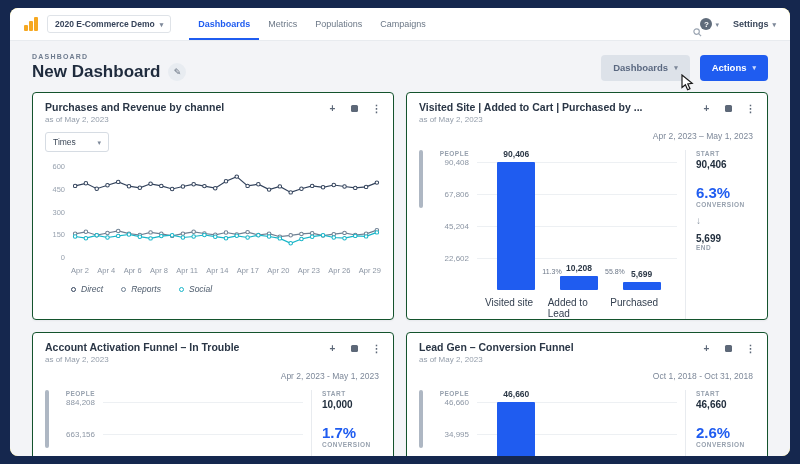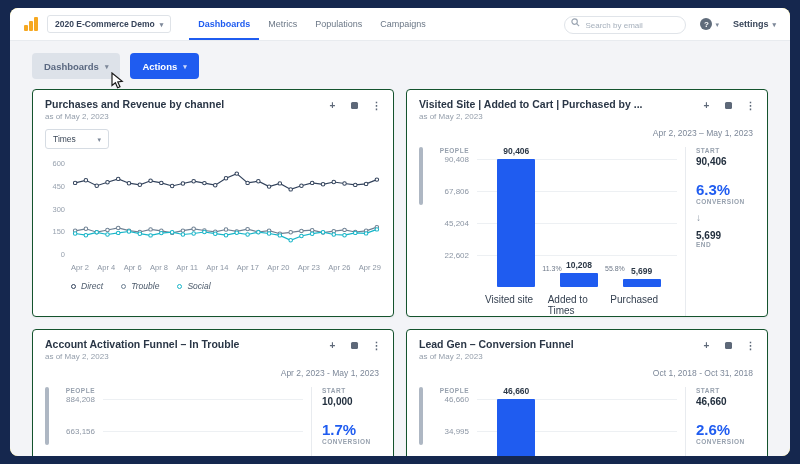--- a/index.html
+++ b/index.html
@@ -111,36 +111,44 @@
           <span class="nav-item">Populations</span>
           <span class="nav-item">Campaigns</span>
         </nav>
       </div>
       <div class="nav-right">
         <span class="search-wrap">
           <svg class="search-icon" width="9" height="9" viewBox="0 0 10 10">
               <circle cx="4" cy="4" r="3" fill="none" stroke="#9aa4b1" stroke-width="1.3"></circle>
               <line x1="6.3" y1="6.3" x2="9" y2="9" stroke="#9aa4b1" stroke-width="1.3"></line>
             </svg>
-          <input class="search-input" placeholder="Search by email" style="">
         </span>
         <span class="help-wrap">
           <span class="help-circle">?</span>
           <span class="chev">▾</span>
         </span>
         <span class="settings-wrap">
           <span>Settings</span>
           <span class="chev">▾</span>
         </span>
       </div>
     </header>
 
     <div class="content">
 
       <div class="page-header">
+        <div>
+          <div class="eyebrow">DASHBOARD</div>
+          <div class="title-row">
+            <span class="page-title">New Dashboard</span>
+            <button class="edit-btn">
+                <span>✎</span>
+              </button>
+          </div>
+        </div>
         <div class="header-actions">
           <span class="btn-wrap">
             <button class="btn btn-gray">
               <span>Dashboards</span>
               <span class="chev">▾</span>
             </button>
             <svg class="cursor-svg" width="13" height="17" viewBox="0 0 13 17">
                 <path d="M1 1 L1 13.5 L4.4 10.8 L6.6 15.8 L9 14.7 L6.8 9.9 L11.2 9.4 Z" fill="#fff" stroke="#1a1a1a" stroke-width="1.2"></path>
               </svg>
           </span>
@@ -281,21 +289,21 @@
               <span>Apr 26</span>
               <span>Apr 29</span>
             </div>
           <div class="lc-legend">
               <span class="legend-item">
                 <span class="legend-dot" style="border-color:#33435c"></span>
                 <span>Direct</span>
               </span>
               <span class="legend-item">
                 <span class="legend-dot" style="border-color:#6e8093"></span>
-                <span>Trouble</span>
+                <span>Reports</span>
               </span>
               <span class="legend-item">
                 <span class="legend-dot" style="border-color:#17b5c8"></span>
                 <span>Social</span>
               </span>
             </div>
         </section>
 
         <section class="card">
           <div class="card-title">Visited Site | Added to Cart | Purchased by ...</div>
@@ -353,21 +361,21 @@
                     </div>
                     <div class="f-conn" style="left: 50%; width: 33.3333%;">
                       <span class="f-dash"></span>
                       <span class="f-pct">55.8%</span>
                       <span class="f-dash"></span>
                     </div>
                   </div>
               </div>
               <div class="f-step-labels">
                   <div class="f-step-label">Visited site</div>
-                  <div class="f-step-label">Added to Times</div>
+                  <div class="f-step-label">Added to Lead</div>
                   <div class="f-step-label">Purchased</div>
                 </div>
             </div>
             <div class="f-summary">
               <div class="f-sum-label">START</div>
               <div class="f-sum-val">90,406</div>
               <div class="f-sum-conv">6.3%</div>
               <div class="f-sum-label">CONVERSION</div>
               <div class="f-arrow">↓</div>
               <div class="f-sum-val">5,699</div>

